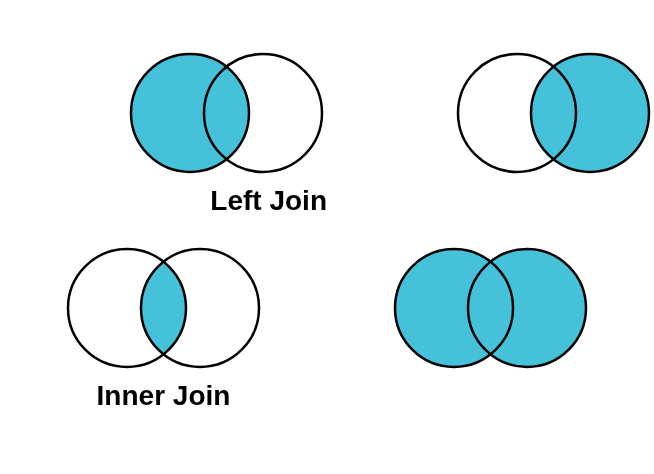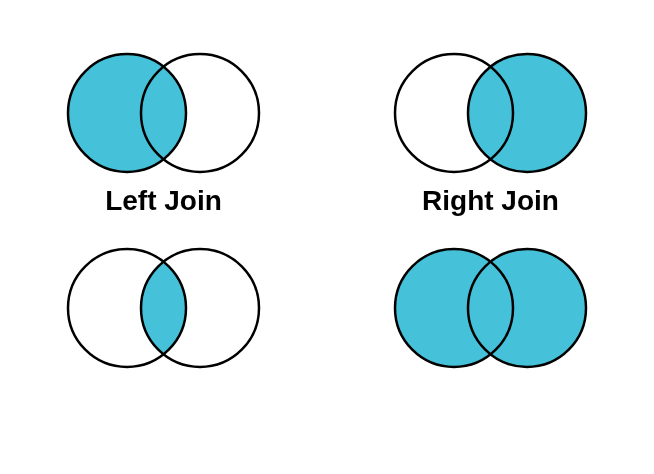--- a/index.html
+++ b/index.html
@@ -21,21 +21,21 @@
     width: 654px;
     height: 474px;
   }
   .cell {
     display: flex;
     flex-direction: column;
     align-items: center;
     gap: 7px;
     box-sizing: border-box;
   }
-  .row-top .cell, .cell.row1 { padding-top: 50px; }
+  .row-top .cell, .cell.row1 { padding-top: 50px; align-items: flex-end; }
   .cell.row2 { padding-top: 8px; }
   .venn {
     display: block;
     width: 200px;
     height: 126px;
   }
   .outline {
     fill: none;
     stroke: var(--stroke, #000000);
     stroke-width: 2.5;
@@ -78,36 +78,36 @@
           <clipPath id="clip-r-1">
               <circle cx="136" cy="63" r="59"></circle>
             </clipPath>
         </defs>
         <circle cx="63" cy="63" r="59" stroke="none" fill="none"></circle>
         <circle cx="136" cy="63" r="59" stroke="none" fill="#45C2D9"></circle>
         <circle cx="63" cy="63" r="59" stroke="none" clip-path="url(#clip-r-1)" fill="none"></circle>
         <circle class="outline" cx="63" cy="63" r="59"></circle>
         <circle class="outline" cx="136" cy="63" r="59"></circle>
       </svg>
-      <div class="diagram-label">Right Join</div>
     </div>
 
     <div class="cell row2">
       <svg class="venn" viewBox="0 0 200 126">
         <defs>
           <clipPath id="clip-r-2">
               <circle cx="136" cy="63" r="59"></circle>
             </clipPath>
         </defs>
         <circle cx="63" cy="63" r="59" stroke="none" fill="none"></circle>
         <circle cx="136" cy="63" r="59" stroke="none" fill="none"></circle>
         <circle cx="63" cy="63" r="59" stroke="none" clip-path="url(#clip-r-2)" fill="#45C2D9"></circle>
         <circle class="outline" cx="63" cy="63" r="59"></circle>
         <circle class="outline" cx="136" cy="63" r="59"></circle>
       </svg>
+      <div class="diagram-label">Inner Join</div>
     </div>
 
     <div class="cell row2">
       <svg class="venn" viewBox="0 0 200 126">
         <defs>
           <clipPath id="clip-r-3">
               <circle cx="136" cy="63" r="59"></circle>
             </clipPath>
         </defs>
         <circle cx="63" cy="63" r="59" stroke="none" fill="#45C2D9"></circle>

